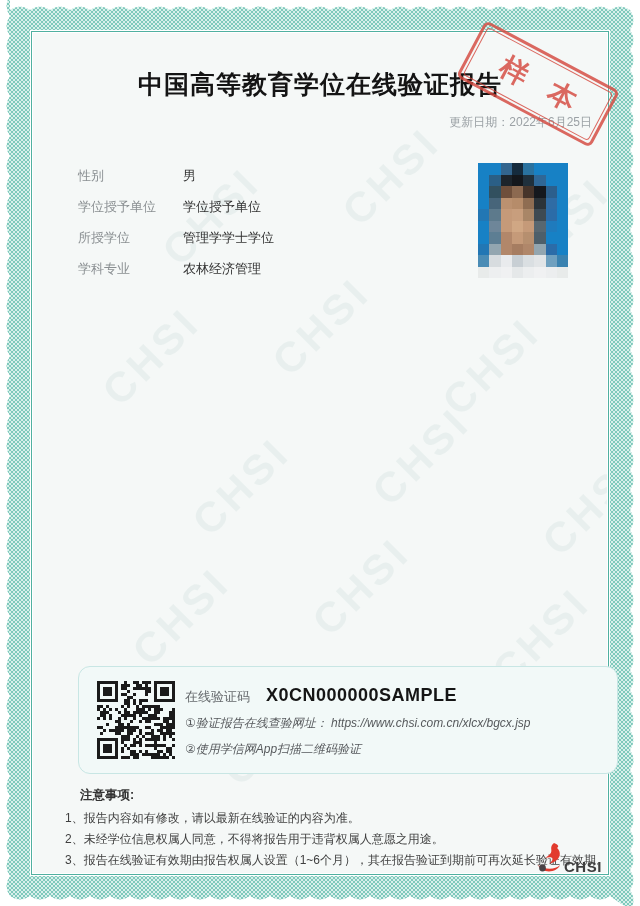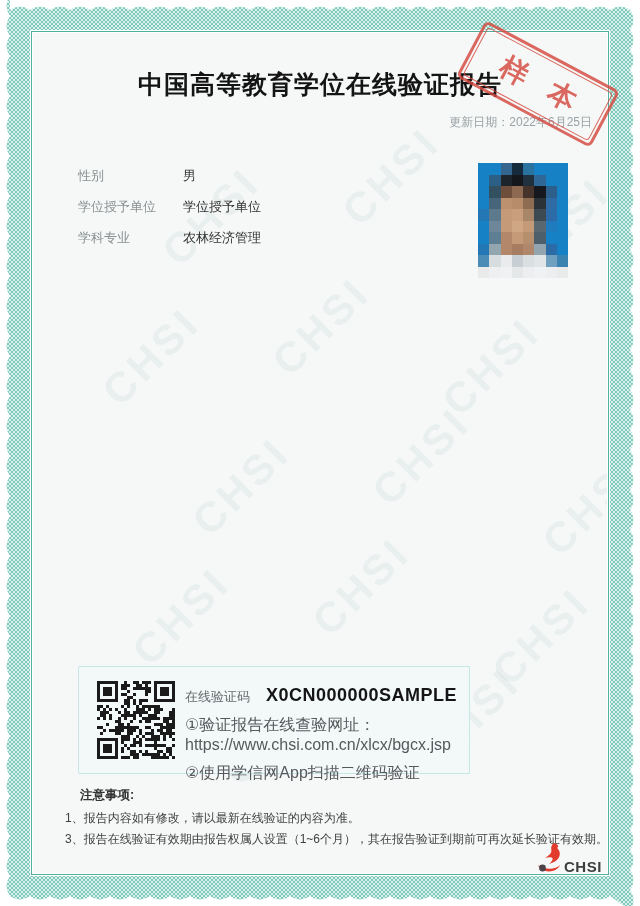--- a/index.html
+++ b/index.html
@@ -39,29 +39,29 @@
   .field-row { display:flex; height:31px; align-items:center; }
   .field-label { width:105px; font-size:13px; color:#8a8f92; }
   .field-value { font-size:13px; color:#333333; }
 
   .photo {
     position:absolute; left:478px; top:163px; width:90px; height:115px;
     display:grid; grid-template-columns:repeat(8,1fr); grid-template-rows:repeat(10,1fr);
   }
 
   .qr-box {
-    position:absolute; left:78px; top:666px; width:392px; height:108px;
-    background:#f2f9f8; border:1px solid #c8e6e4; border-radius:1px;
+    position:absolute; left:78px; top:666px; width:540px; height:108px;
+    background:#f2f9f8; border:1px solid #c8e6e4; border-radius:12px;
   }
   .qr-code { position:absolute; left:18px; top:14px; width:78px; height:78px; background:#f2f9f8; }
   .qr-texts { position:absolute; left:106px; top:14px; right:10px; }
   .code-row { display:flex; align-items:baseline; margin-top:4px; }
   .code-label { font-size:13px; color:#666a6d; margin-right:16px; }
   .code-value { font-size:18px; font-weight:bold; color:#151515; letter-spacing:0.5px; }
-  .instruction { font-size:16px; color:#56595c; margin-top:9px; }
+  .instruction { font-size:12px; color:#56595c; margin-top:9px;font-style:italic; }
 
   .notes-heading {
     position:absolute; left:80px; top:787px; font-size:12.5px; font-weight:bold; color:#333;
   }
   .notes { position:absolute; left:65px; top:808px; }
   .note-item { font-size:12px; color:#3f3f3f; line-height:21px; }
 
   .chsi-logo { position:absolute; left:534px; top:841px; display:flex; align-items:flex-end; }
   .chsi-logo-text { font-size:15px; font-weight:800; color:#3e3e3e; letter-spacing:0.5px; margin-left:2px; }
 </style>
@@ -108,20 +108,24 @@
   </div>
 
   <div class="fields">
     <div class="field-row">
       <span class="field-label">性别</span>
       <span class="field-value">男</span>
     </div>
     <div class="field-row">
       <span class="field-label">学位授予单位</span>
       <span class="field-value">学位授予单位</span>
+    </div>
+    <div class="field-row">
+      <span class="field-label">所授学位</span>
+      <span class="field-value">管理学学士学位</span>
     </div>
     <div class="field-row">
       <span class="field-label">学科专业</span>
       <span class="field-value">农林经济管理</span>
     </div>
   </div>
 
   <div class="photo" id="photoGrid">
       <div style="background: rgb(23, 129, 197);"></div>
       <div style="background: rgb(23, 129, 197);"></div>
@@ -475,20 +479,21 @@
         <span class="code-value">X0CN000000SAMPLE</span>
       </div>
       <div class="instruction">①验证报告在线查验网址： https://www.chsi.com.cn/xlcx/bgcx.jsp</div>
       <div class="instruction">②使用学信网App扫描二维码验证</div>
     </div>
   </div>
 
   <div class="notes-heading">注意事项:</div>
   <div class="notes">
     <div class="note-item">1、报告内容如有修改，请以最新在线验证的内容为准。</div>
+    <div class="note-item">2、未经学位信息权属人同意，不得将报告用于违背权属人意愿之用途。</div>
     <div class="note-item">3、报告在线验证有效期由报告权属人设置（1~6个月），其在报告验证到期前可再次延长验证有效期。</div>
   </div>
 
   <div class="chsi-logo">
     <svg width="28" height="34" viewBox="0 0 28 34">
       <path d="M20 2 C13 8 23 10 11 17 C18 15 22 17 15 23 C27 20 28 11 23 7 C26 5 23 3 20 2 Z" fill="#e23b2e"></path>
       <path d="M4 24 C11 29 21 29 26 24 C23 32 8 33 4 24 Z" fill="#e23b2e"></path>
       <circle cx="8.5" cy="27" r="3.4" fill="#4a4347"></circle>
     </svg>
     <span class="chsi-logo-text">CHSI</span>

